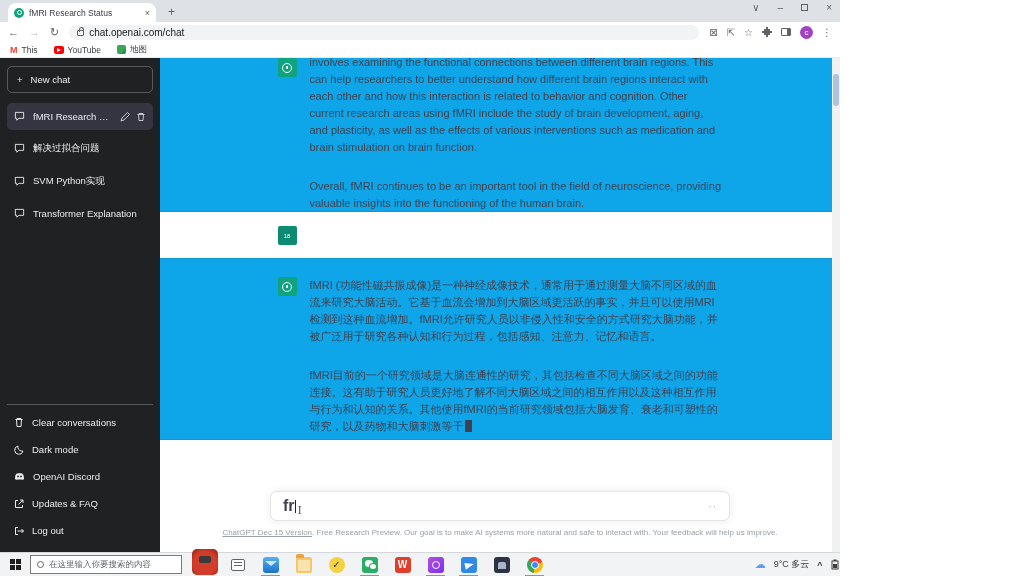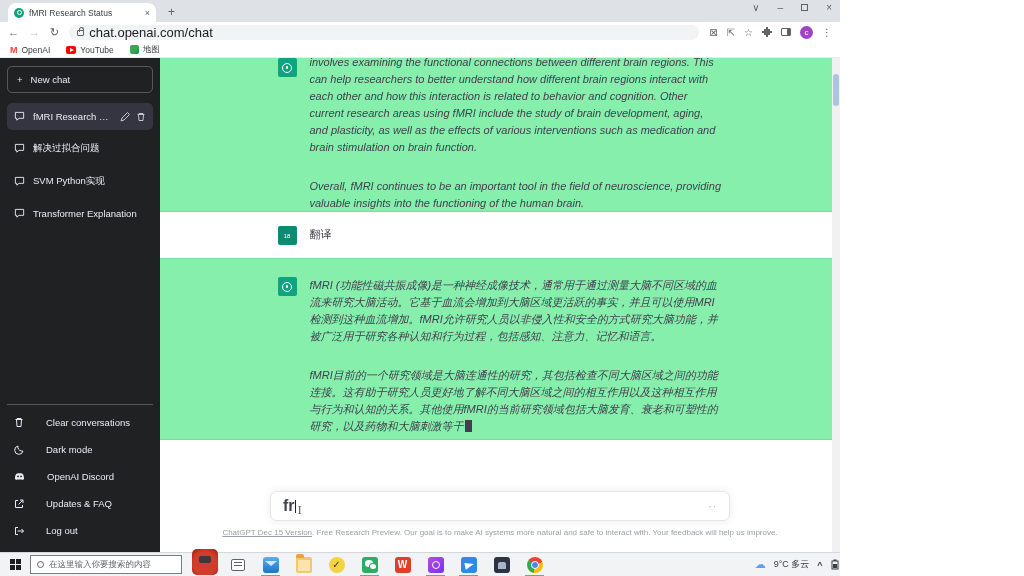--- a/index.html
+++ b/index.html
@@ -16,21 +16,21 @@
   .newtab-btn { position:absolute; left:168px; top:5px; font-size:12px; color:#5f6368; }
   .winctl { position:absolute; right:8px; top:2px; display:flex; gap:18px; align-items:center; font-size:10px; color:#5f6368; }
   .winctl .box { width:7px; height:7px; border:1px solid #5f6368; }
 
   .toolbar { position:absolute; top:22px; left:0; right:0; height:20px; background:#fff; display:flex; align-items:center; padding:0 8px; gap:10px; }
   .navbtn { font-size:11px; color:#5f6368; }
   .navbtn.dis { color:#b8bbbe; }
   .addrbar { flex:1; height:15px; background:#f1f3f4; border-radius:8px; display:flex; align-items:center; padding:0 8px; gap:5px; }
   .lock { width:7px; height:6px; border:1px solid #5f6368; border-radius:1px; position:relative; margin-top:2px; }
   .lock::before { content:""; position:absolute; left:1px; top:-4px; width:3px; height:4px; border:1px solid #5f6368; border-bottom:none; border-radius:3px 3px 0 0; }
-  .url { font-size:13px; color:#202124; }
+  .url { font-size:10px; color:#202124; }
   .actions { display:flex; align-items:center; gap:9px; }
   .act { font-size:10px; color:#5f6368; }
   .panel-ic { width:10px; height:8px; border:1px solid #5f6368; border-radius:1px; position:relative; }
   .panel-ic::after { content:""; position:absolute; right:0; top:0; bottom:0; width:3px; background:#5f6368; }
   .avatar-c { width:13px; height:13px; border-radius:50%; background:#a142c6; color:#fff; font-size:8px; display:flex; align-items:center; justify-content:center; }
 
   .bookbar { position:absolute; top:42px; left:0; right:0; height:16px; background:#fff; border-bottom:1px solid #e8eaed; display:flex; align-items:center; padding:0 10px; gap:16px; }
   .bm { display:flex; align-items:center; gap:4px; font-size:8.5px; color:#3c4043; }
   .gmail-ic { color:#ea4335; font-weight:bold; font-size:9px; }
   .yt-ic { width:10px; height:8px; background:#ff0000; border-radius:2px; position:relative; }
@@ -45,26 +45,26 @@
   
   .sidebar { width:160px; flex:none; background:#202123; color:#ececf1; display:flex; flex-direction:column; padding:8px 7px; }
   .newchat { display:flex; align-items:center; gap:8px; border:1px solid rgba(255,255,255,.25); border-radius:5px; padding:7px 9px; font-size:9.5px; margin-bottom:10px; }
   .convs { flex:1; }
   .conv { display:flex; align-items:center; gap:8px; padding:8px 7px; font-size:9.5px; border-radius:5px; margin-bottom:4px; white-space:nowrap; overflow:hidden; }
   .conv.active { background:#343541; }
   .conv .lbl { flex:1; overflow:hidden; text-overflow:ellipsis; }
   .conv-ic, .s-ic { flex:none; display:inline-flex; }
   .conv-acts { display:flex; gap:6px; }
   .sb-foot { border-top:1px solid rgba(255,255,255,.25); padding-top:4px; }
-  .sb-item { display:flex; align-items:center; gap:22px; padding:8px 7px; font-size:9.5px; border-radius:5px; }
+  .sb-item { display:flex; align-items:center; gap:8px; padding:8px 7px; font-size:9.5px; border-radius:5px; }
 
   
   .main { position:relative; flex:1; background:#fff; overflow:hidden; }
   .row { position:relative; width:100%; }
-  .row.assist { background:#86efac; border-bottom:1px solid rgba(0,0,0,.08);font-style:italic; }
+  .row.assist { background:#0ea5e9; border-bottom:1px solid rgba(0,0,0,.08); }
   .inner { width:445px; margin:0 auto; display:flex; gap:13px; }
   .msg-avatar { width:19px; height:19px; border-radius:2px; flex:none; display:flex; align-items:center; justify-content:center; color:#fff; }
   .msg-avatar.user { background:#0d8a72; font-size:6px; }
   .msg-avatar.ai { background:#10a37f; position:relative; }
   .msg-avatar.ai::after { content:""; position:absolute; inset:4.5px; border:1.4px solid #fff; border-radius:50%; }
   .msg-avatar.ai::before { content:""; position:absolute; left:8.2px; top:8.2px; width:2.6px; height:2.6px; background:#fff; border-radius:50%; z-index:1; }
   .msg-body { flex:1; font-size:11px; line-height:17px; color:#40414f; }
   .msg-body p + p { margin-top:22px; }
   .row1 { height:154px; overflow:hidden; }
   .row1 .inner { padding-top:0; }
@@ -170,21 +170,21 @@
       </span>
       <span class="panel-ic"></span>
       <span class="avatar-c">c</span>
       <span class="act">⋮</span>
     </div>
   </div>
 
   <div class="bookbar">
     <div class="bm">
       <span class="gmail-ic">M</span>
-      <span>OpenAI</span>
+      <span>This</span>
     </div>
     <div class="bm">
       <span class="yt-ic"></span>
       <span>YouTube</span>
     </div>
     <div class="bm">
       <span class="map-ic"></span>
       <span>地图</span>
     </div>
   </div>
@@ -296,23 +296,20 @@
           <div class="msg-body">
             <p>involves examining the functional connections between different brain regions. This can help researchers to better understand how different brain regions interact with each other and how this interaction is related to behavior and cognition. Other current research areas using fMRI include the study of brain development, aging, and plasticity, as well as the effects of various interventions such as medication and brain stimulation on brain function.</p>
             <p>Overall, fMRI continues to be an important tool in the field of neuroscience, providing valuable insights into the functioning of the human brain.</p>
           </div>
         </div>
       </div>
 
       <div class="row row2">
         <div class="inner">
           <span class="msg-avatar user">18</span>
-          <div class="msg-body">
-            <p>翻译</p>
-          </div>
         </div>
       </div>
 
       <div class="row row3 assist">
         <div class="inner">
           <span class="msg-avatar ai"></span>
           <div class="msg-body">
             <p>fMRI (功能性磁共振成像)是一种神经成像技术，通常用于通过测量大脑不同区域的血流来研究大脑活动。它基于血流会增加到大脑区域更活跃的事实，并且可以使用MRI检测到这种血流增加。fMRI允许研究人员以非侵入性和安全的方式研究大脑功能，并被广泛用于研究各种认知和行为过程，包括感知、注意力、记忆和语言。</p>
             <p><span>fMRI目前的一个研究领域是大脑连通性的研究，其包括检查不同大脑区域之间的功能连接。这有助于研究人员更好地了解不同大脑区域之间的相互作用以及这种相互作用与行为和认知的关系。其他使用fMRI的当前研究领域包括大脑发育、衰老和可塑性的研究，以及药物和大脑刺激等干</span><span class="stream-cursor"></span></p>
           </div>

